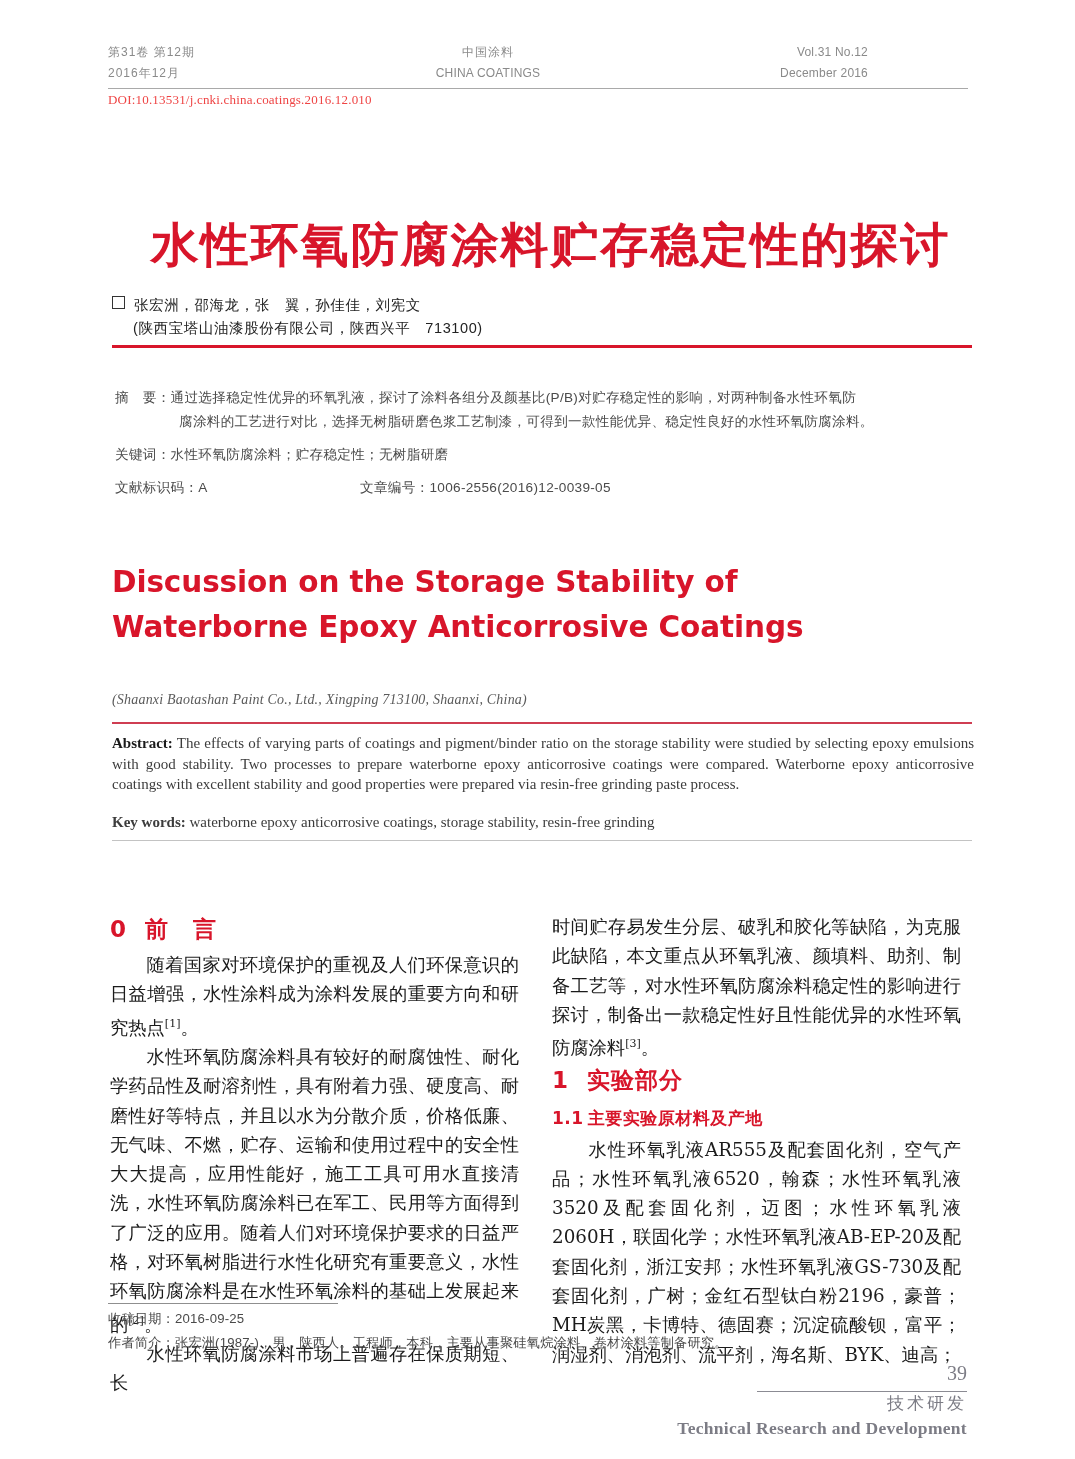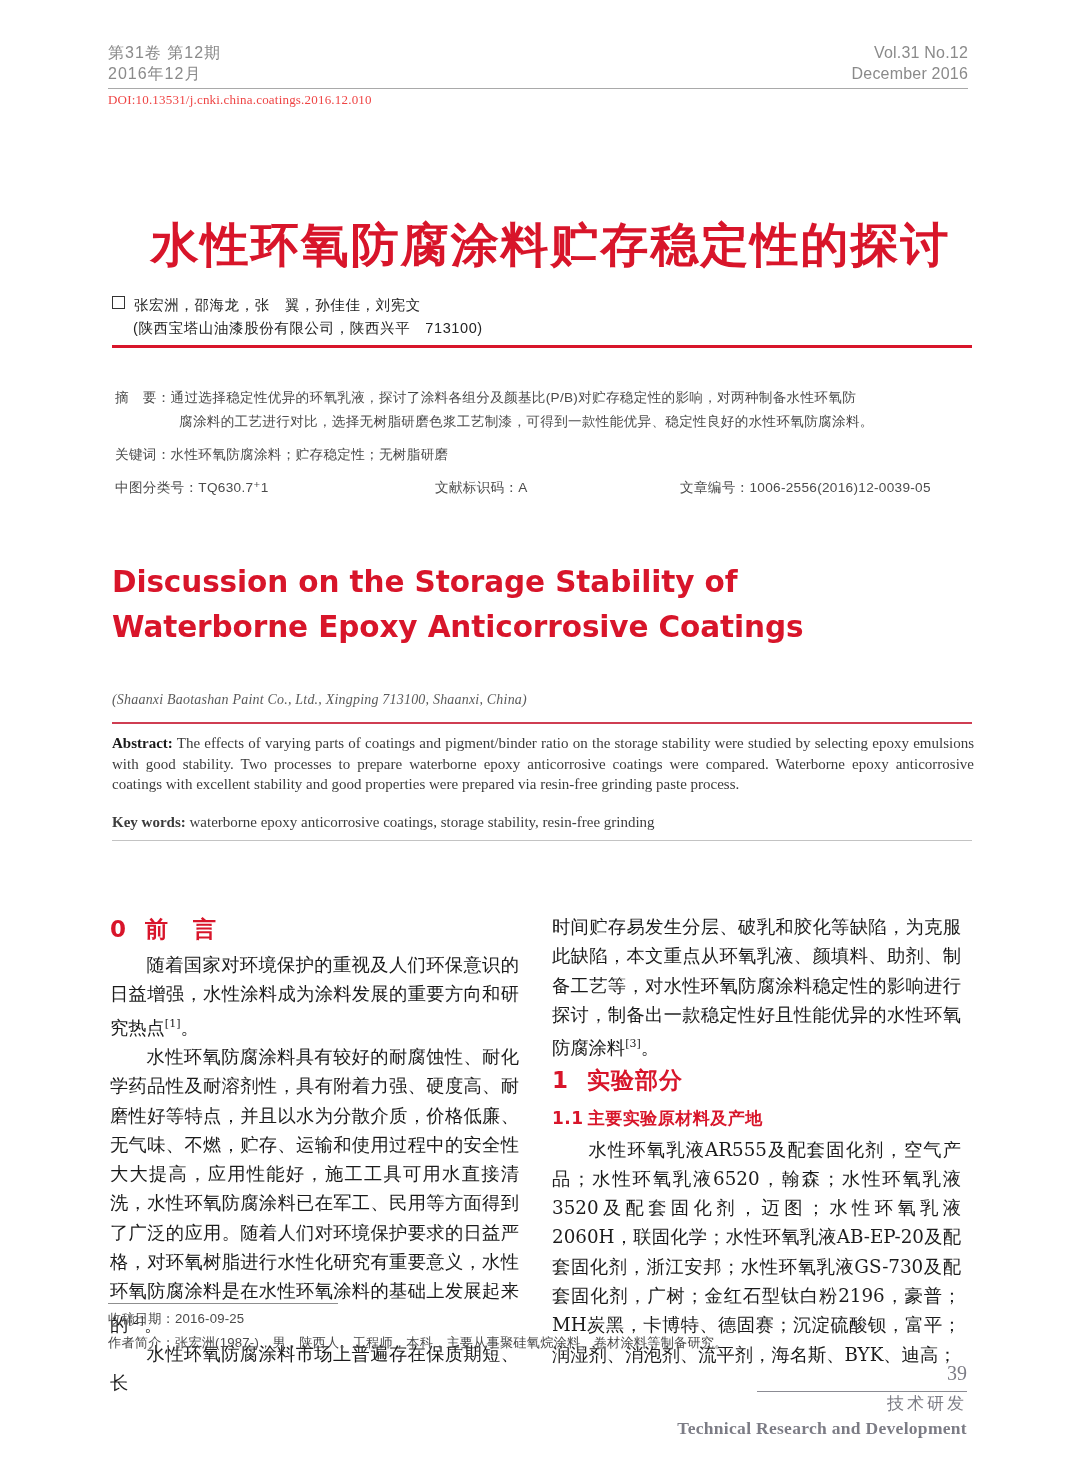--- a/index.html
+++ b/index.html
@@ -20,24 +20,23 @@
     box-sizing: border-box;
   }
 
   
   .masthead {
     position: absolute;
     left: 108px;
     top: 42px;
     width: 860px;
     display: flex;
-    justify-content: space-between;
     align-items: flex-start;
     color: #8a8a8a;
-    font-size: 16px;
+    font-size: 12px;
     line-height: 21px;
     letter-spacing: .2px;
   }
   .masthead .col-left  { text-align: left;  width: 230px; }
   .masthead .col-mid   { text-align: center; width: 300px; }
   .masthead .col-right { text-align: right; width: 230px; }
   .masthead .cn-line { letter-spacing: 1px; }
 
   .rule-head {
     position: absolute;
@@ -306,20 +305,24 @@
 </head>
 <body>
 
 <div class="page">
 
   <div class="masthead">
     <div class="col-left">
       <div class="cn-line">第31卷 第12期</div>
       <div class="cn-line">2016年12月</div>
     </div>
+    <div class="col-mid">
+      <div class="cn-line">中国涂料</div>
+      <div>CHINA COATINGS</div>
+    </div>
     <div class="col-right">
       <div>Vol.31  No.12</div>
       <div>December 2016</div>
     </div>
   </div>
   <div class="rule-head"></div>
   <div class="doi">DOI:10.13531/j.cnki.china.coatings.2016.12.010</div>
 
   <div class="cn-title">水性环氧防腐涂料贮存稳定性的探讨</div>
 
@@ -331,21 +334,20 @@
   <div class="rule-red-thick"></div>
 
   <div class="cn-abs-wrap">
     <div class="cn-abs-row">
       <span class="cn-abs-label">摘　要：</span>
       <span class="cn-abs-body">通过选择稳定性优异的环氧乳液，探讨了涂料各组分及颜基比(P/B)对贮存稳定性的影响，对两种制备水性环氧防</span>
     </div>
     <div class="cn-abs-line2">腐涂料的工艺进行对比，选择无树脂研磨色浆工艺制漆，可得到一款性能优异、稳定性良好的水性环氧防腐涂料。</div>
     <div class="cn-keywords">关键词：水性环氧防腐涂料；贮存稳定性；无树脂研磨</div>
     <div class="cn-meta">
-      <span class="m1">中图分类号：TQ630.7⁺1</span>
       <span class="m2">文献标识码：A</span>
       <span class="m3">文章编号：1006-2556(2016)12-0039-05</span>
     </div>
   </div>
 
   <div class="en-title">Discussion on the Storage Stability of Waterborne Epoxy Anticorrosive Coatings</div>
   <div class="en-affil">(Shaanxi Baotashan Paint Co., Ltd., Xingping 713100, Shaanxi, China)</div>
 
   <div class="rule-red-thin"></div>
 

